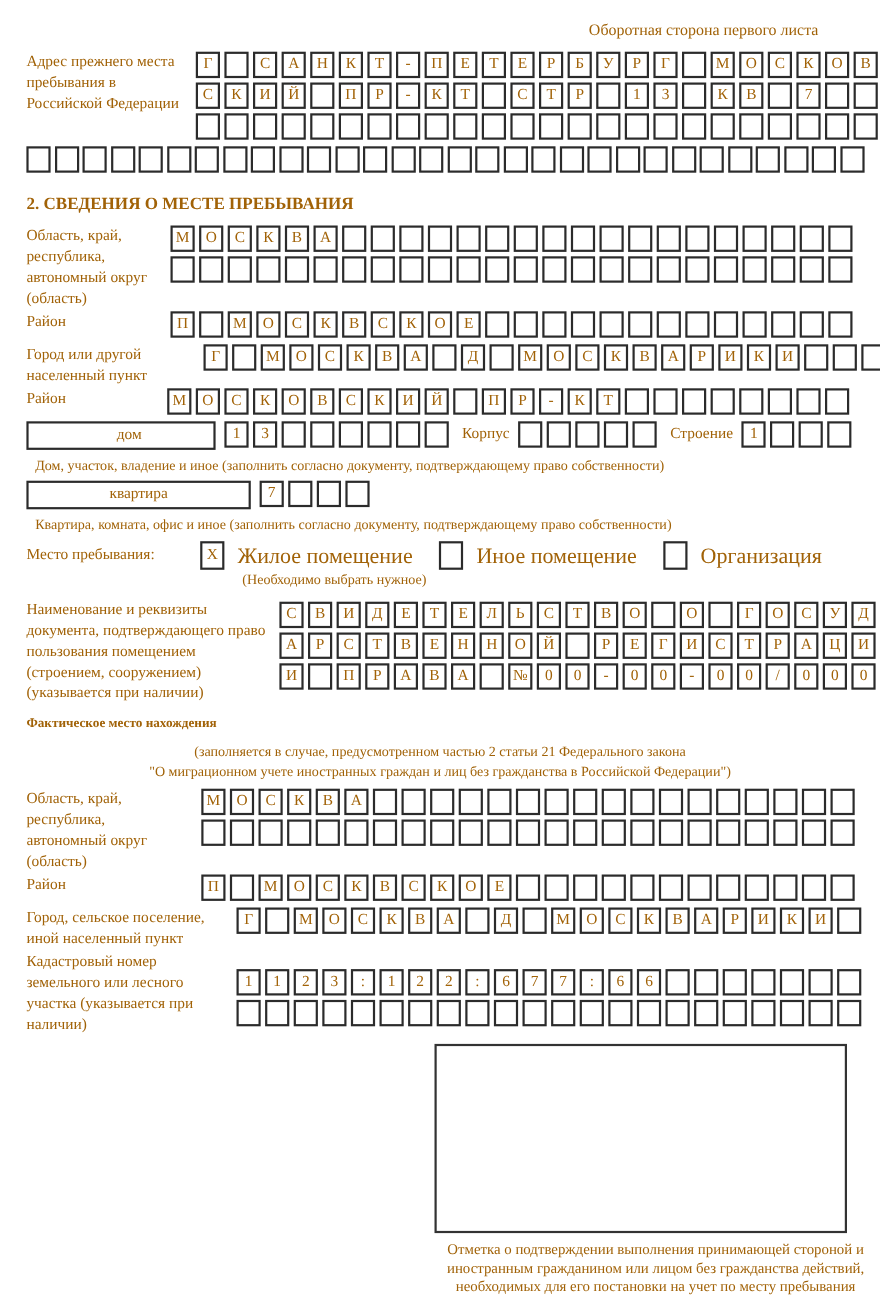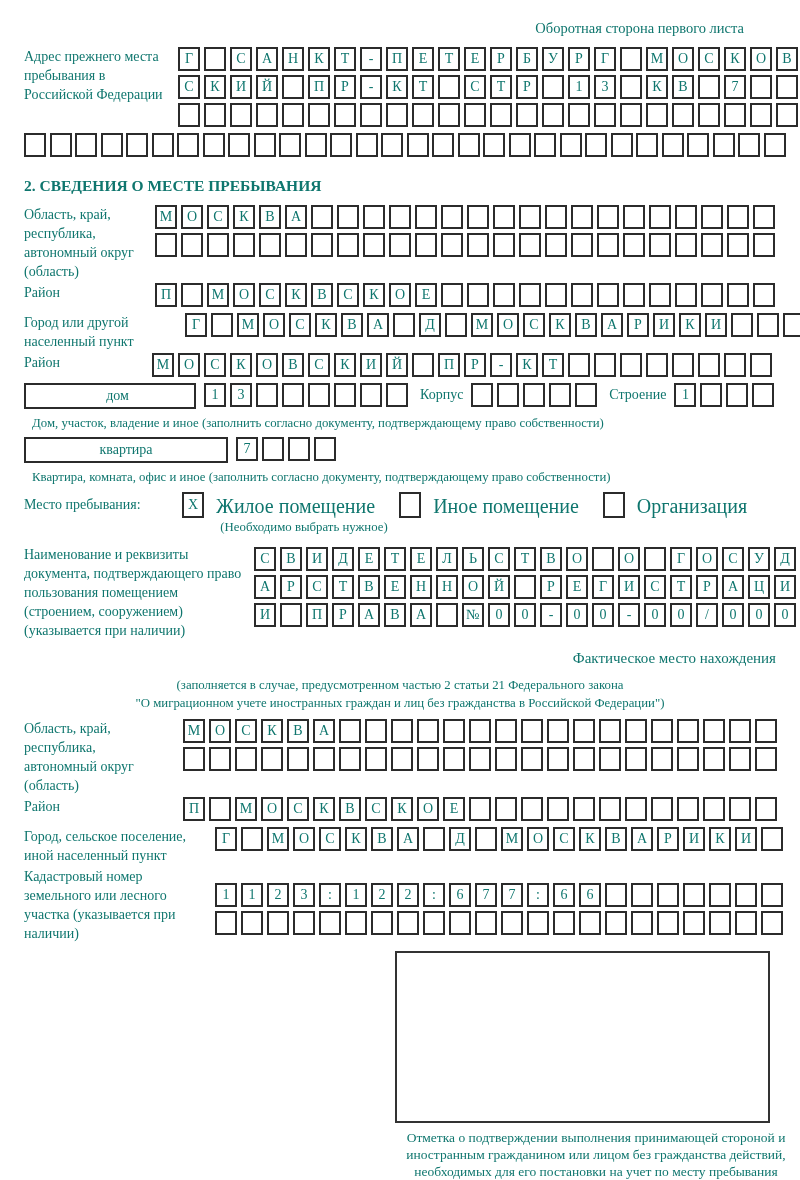--- a/index.html
+++ b/index.html
@@ -1,19 +1,19 @@
 <!DOCTYPE html>
 <html lang="ru"><head>
 <meta charset="utf-8">
 <style>
   html,body{margin:0;padding:0;background:#fff;}
   .page{
     width:800px;height:1180px;box-sizing:border-box;
     padding:16px 0 0 24px;overflow:hidden;position:relative;
-    font-family:"Liberation Serif","DejaVu Serif",serif;color:#0f766e;
+    font-family:"Liberation Serif","DejaVu Serif",serif;color:#a16207;
   }
   .top-note{text-align:right;margin:4px 56px 10px 0;font-size:14.5px;}
   .field{display:flex;align-items:flex-start;margin-bottom:2px;}
   .flabel{font-size:14px;line-height:19px;flex:0 0 auto;}
   .w142{width:142px;margin-right:12px;}
   .w119{width:119px;margin-right:12px;}
   .w149{width:149px;margin-right:12px;}
   .w116{width:116px;margin-right:12px;}
   .w222{width:222px;margin-right:8px;}
   .w147{width:147px;margin-right:12px;}
@@ -21,21 +21,21 @@
   .cells-col{flex:0 1 auto;}
   .cell-row{height:24px;margin-bottom:4px;white-space:nowrap;}
   .cell{
     display:inline-block;box-sizing:border-box;width:22px;height:24px;
     border:2px solid #2b2b2b;margin-right:4px;vertical-align:top;
     text-align:center;font-size:14px;line-height:19px;
   }
   .row-wide .cell{margin-right:3.5px;}
   .center-note{text-align:center;font-size:12.8px;margin:2px 24px 8px 0;line-height:16px;}
   .section-title{font-weight:bold;font-size:15.5px;margin:20px 24px 10px 0;}
-  .fact-title{text-align:right;font-weight:normal;font-size:15px;margin:10px 24px 10px 0;}
+  .fact-title{text-align:left;font-weight:bold;font-size:12px;margin:10px 24px 10px 0;}
   .inline-row{display:flex;align-items:flex-start;margin-bottom:4px;}
   .wide-box{
     box-sizing:border-box;height:26px;border:2px solid #2b2b2b;
     text-align:center;font-size:14px;line-height:22px;margin-right:8px;flex:0 0 auto;
   }
   .dom-box{width:172px;padding-left:15px;}
   .kv-box{width:204px;}
   .mid-label{font-size:14px;line-height:24px;margin:0 8px;flex:0 0 auto;}
   .left-note{font-size:12.8px;margin:0 0 6px 8px;line-height:16px;}
   .stay-row{display:flex;align-items:center;margin:4px 0 2px 0;}

